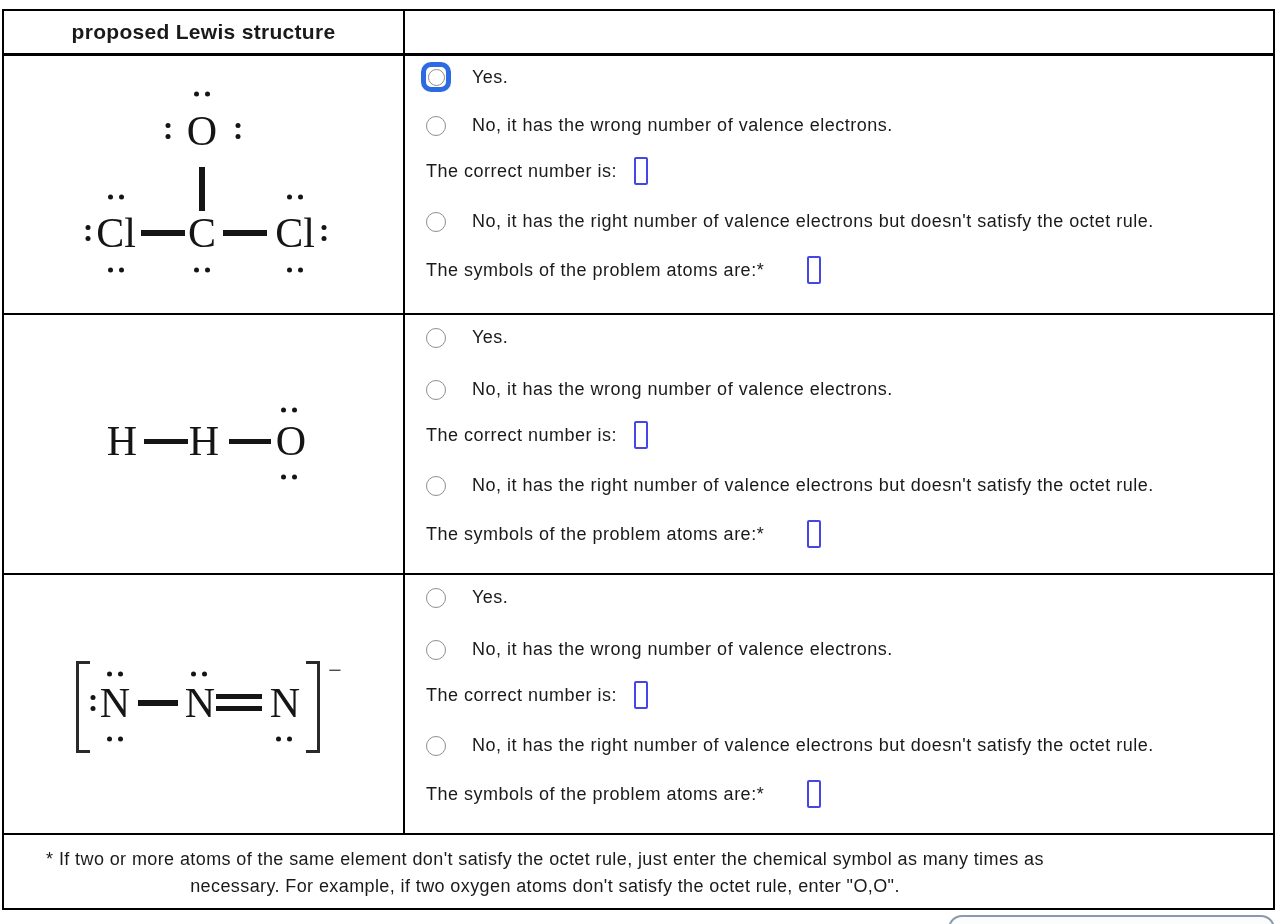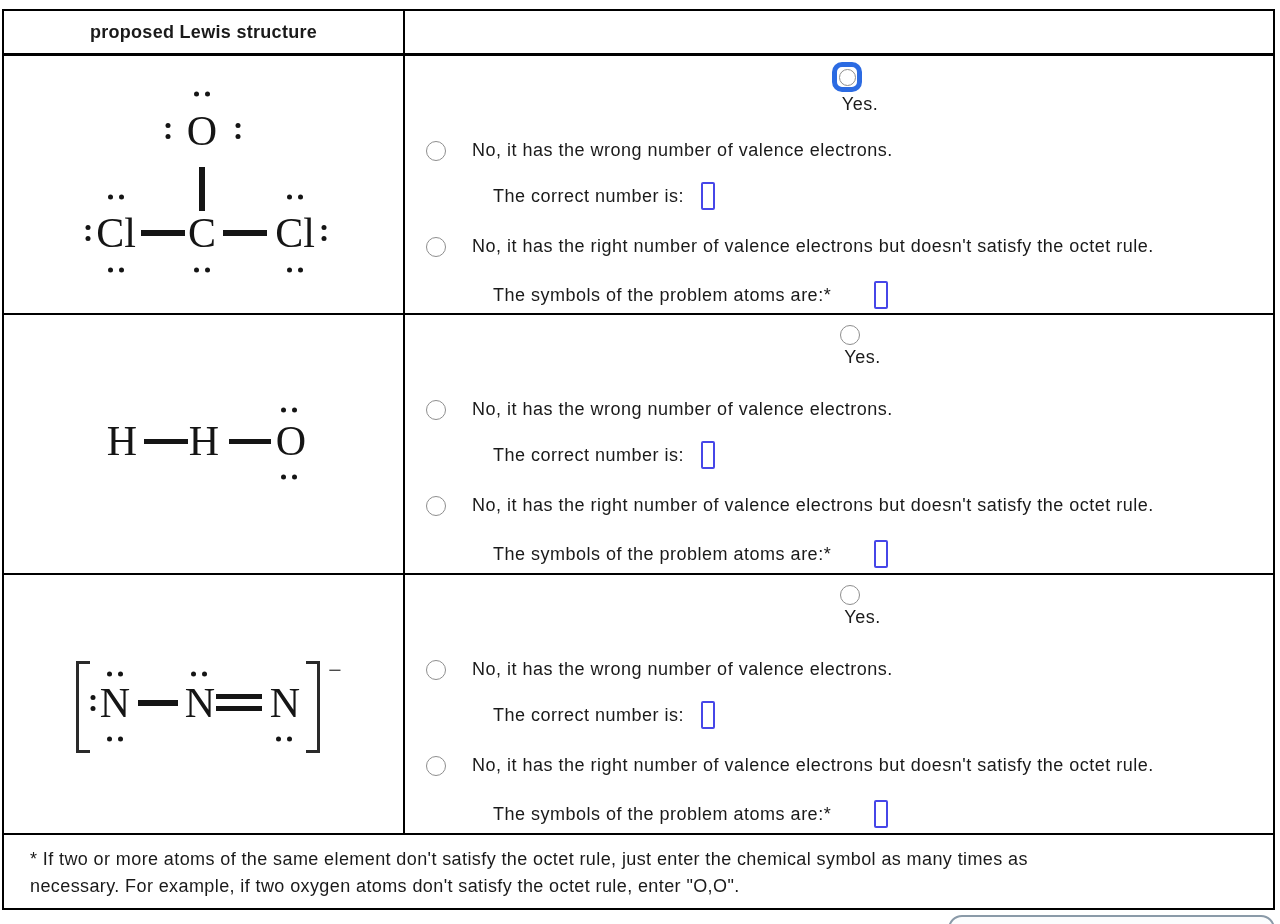--- a/index.html
+++ b/index.html
@@ -10,21 +10,21 @@
             border:2px solid #000; background:#fff; }
 
   .hdr-row { display:flex; height:45px; border-bottom:3px solid #000; }
   .row { display:flex; border-bottom:2px solid #000; }
   .row.r1 { height:259px; } .row.r2 { height:260px; } .row.r3 { height:260px; }
 
   .cell-left { width:401px; border-right:2px solid #000; position:relative; }
   .cell-right { flex:1; position:relative; }
 
   .hdr-cell { display:flex; align-items:center; justify-content:center;
-              font-weight:bold; font-size:18px; letter-spacing:0.3px; }
+              font-weight:bold; font-size:21px; letter-spacing:0.3px; }
 
   
   .lewis { position:absolute; inset:0; }
   .atom { position:absolute; transform:translate(-50%,-50%);
           font-family:"Liberation Serif","DejaVu Serif",serif; font-size:42px;
           line-height:1; color:#151515; white-space:nowrap; }
   .bond { position:absolute; background:#151515; }
   .dots { position:absolute; transform:translate(-50%,-50%); display:flex; gap:6px; }
   .dots.v { flex-direction:column; }
   .dots i { width:5px; height:5px; border-radius:50%; background:#151515; display:block; }
@@ -39,31 +39,31 @@
   .opt { display:flex; align-items:center; }
   .opt-label { margin-left:26px; line-height:25px; }
   .opt-label.wrap { max-width:720px; }
   .radio { flex:0 0 auto; width:20px; height:20px; border:1.5px solid #8e8e8e;
            border-radius:50%; background:#fff; cursor:pointer; }
   .radio-sel { flex:0 0 auto; width:30px; height:30px; border:5px solid #2c6be2;
                border-radius:10px; background:#fff; display:flex; align-items:center;
                justify-content:center; margin-left:-5px; cursor:pointer; }
   .radio-sel .inner { width:17px; height:17px; border:1.5px solid #8e8e8e;
                       border-radius:50%; background:#fff; }
-  .opt-yes { margin-top:10px;flex-direction:column; } .opt-yes.sel { margin-top:6px; }
+  .opt-yes { margin-top:10px; } .opt-yes.sel { margin-top:6px; }
   .opt-no1 { margin-top:27px;align-items:center; } .opt-no1.after-sel { margin-top:21px; }
-  .sub { display:flex; align-items:center; margin-left:67px; }
+  .sub { display:flex; align-items:center; }
   .sub1 { margin-top:19px; } .sub2 { margin-top:22px; }
   .opt-multi { margin-top:24px; }
   .ibox { display:inline-block; width:14px; height:28px; border:2px solid #4646e8;
           border-radius:2px; background:#fff; cursor:text; }
   .ibox.g1 { margin-left:17px; } .ibox.g2 { margin-left:43px; }
 
   
-  .foot { padding:11px 26px 0 26px; font-size:18px; letter-spacing:0.4px; line-height:27px; }
+  .foot { padding:11px 26px 0 26px; font-size:18px; letter-spacing:0.4px; line-height:27px;text-align:center; }
   .foot-text { max-width:1030px; display:block; }
 
   
   .bubble { position:absolute; left:948px; top:915px; width:327px; height:34px;
             border:2px solid #8a9aa8; border-radius:14px; background:#fbfcfd; }
 </style>
 </head>
 <body>
 
 <div class="qtable">

